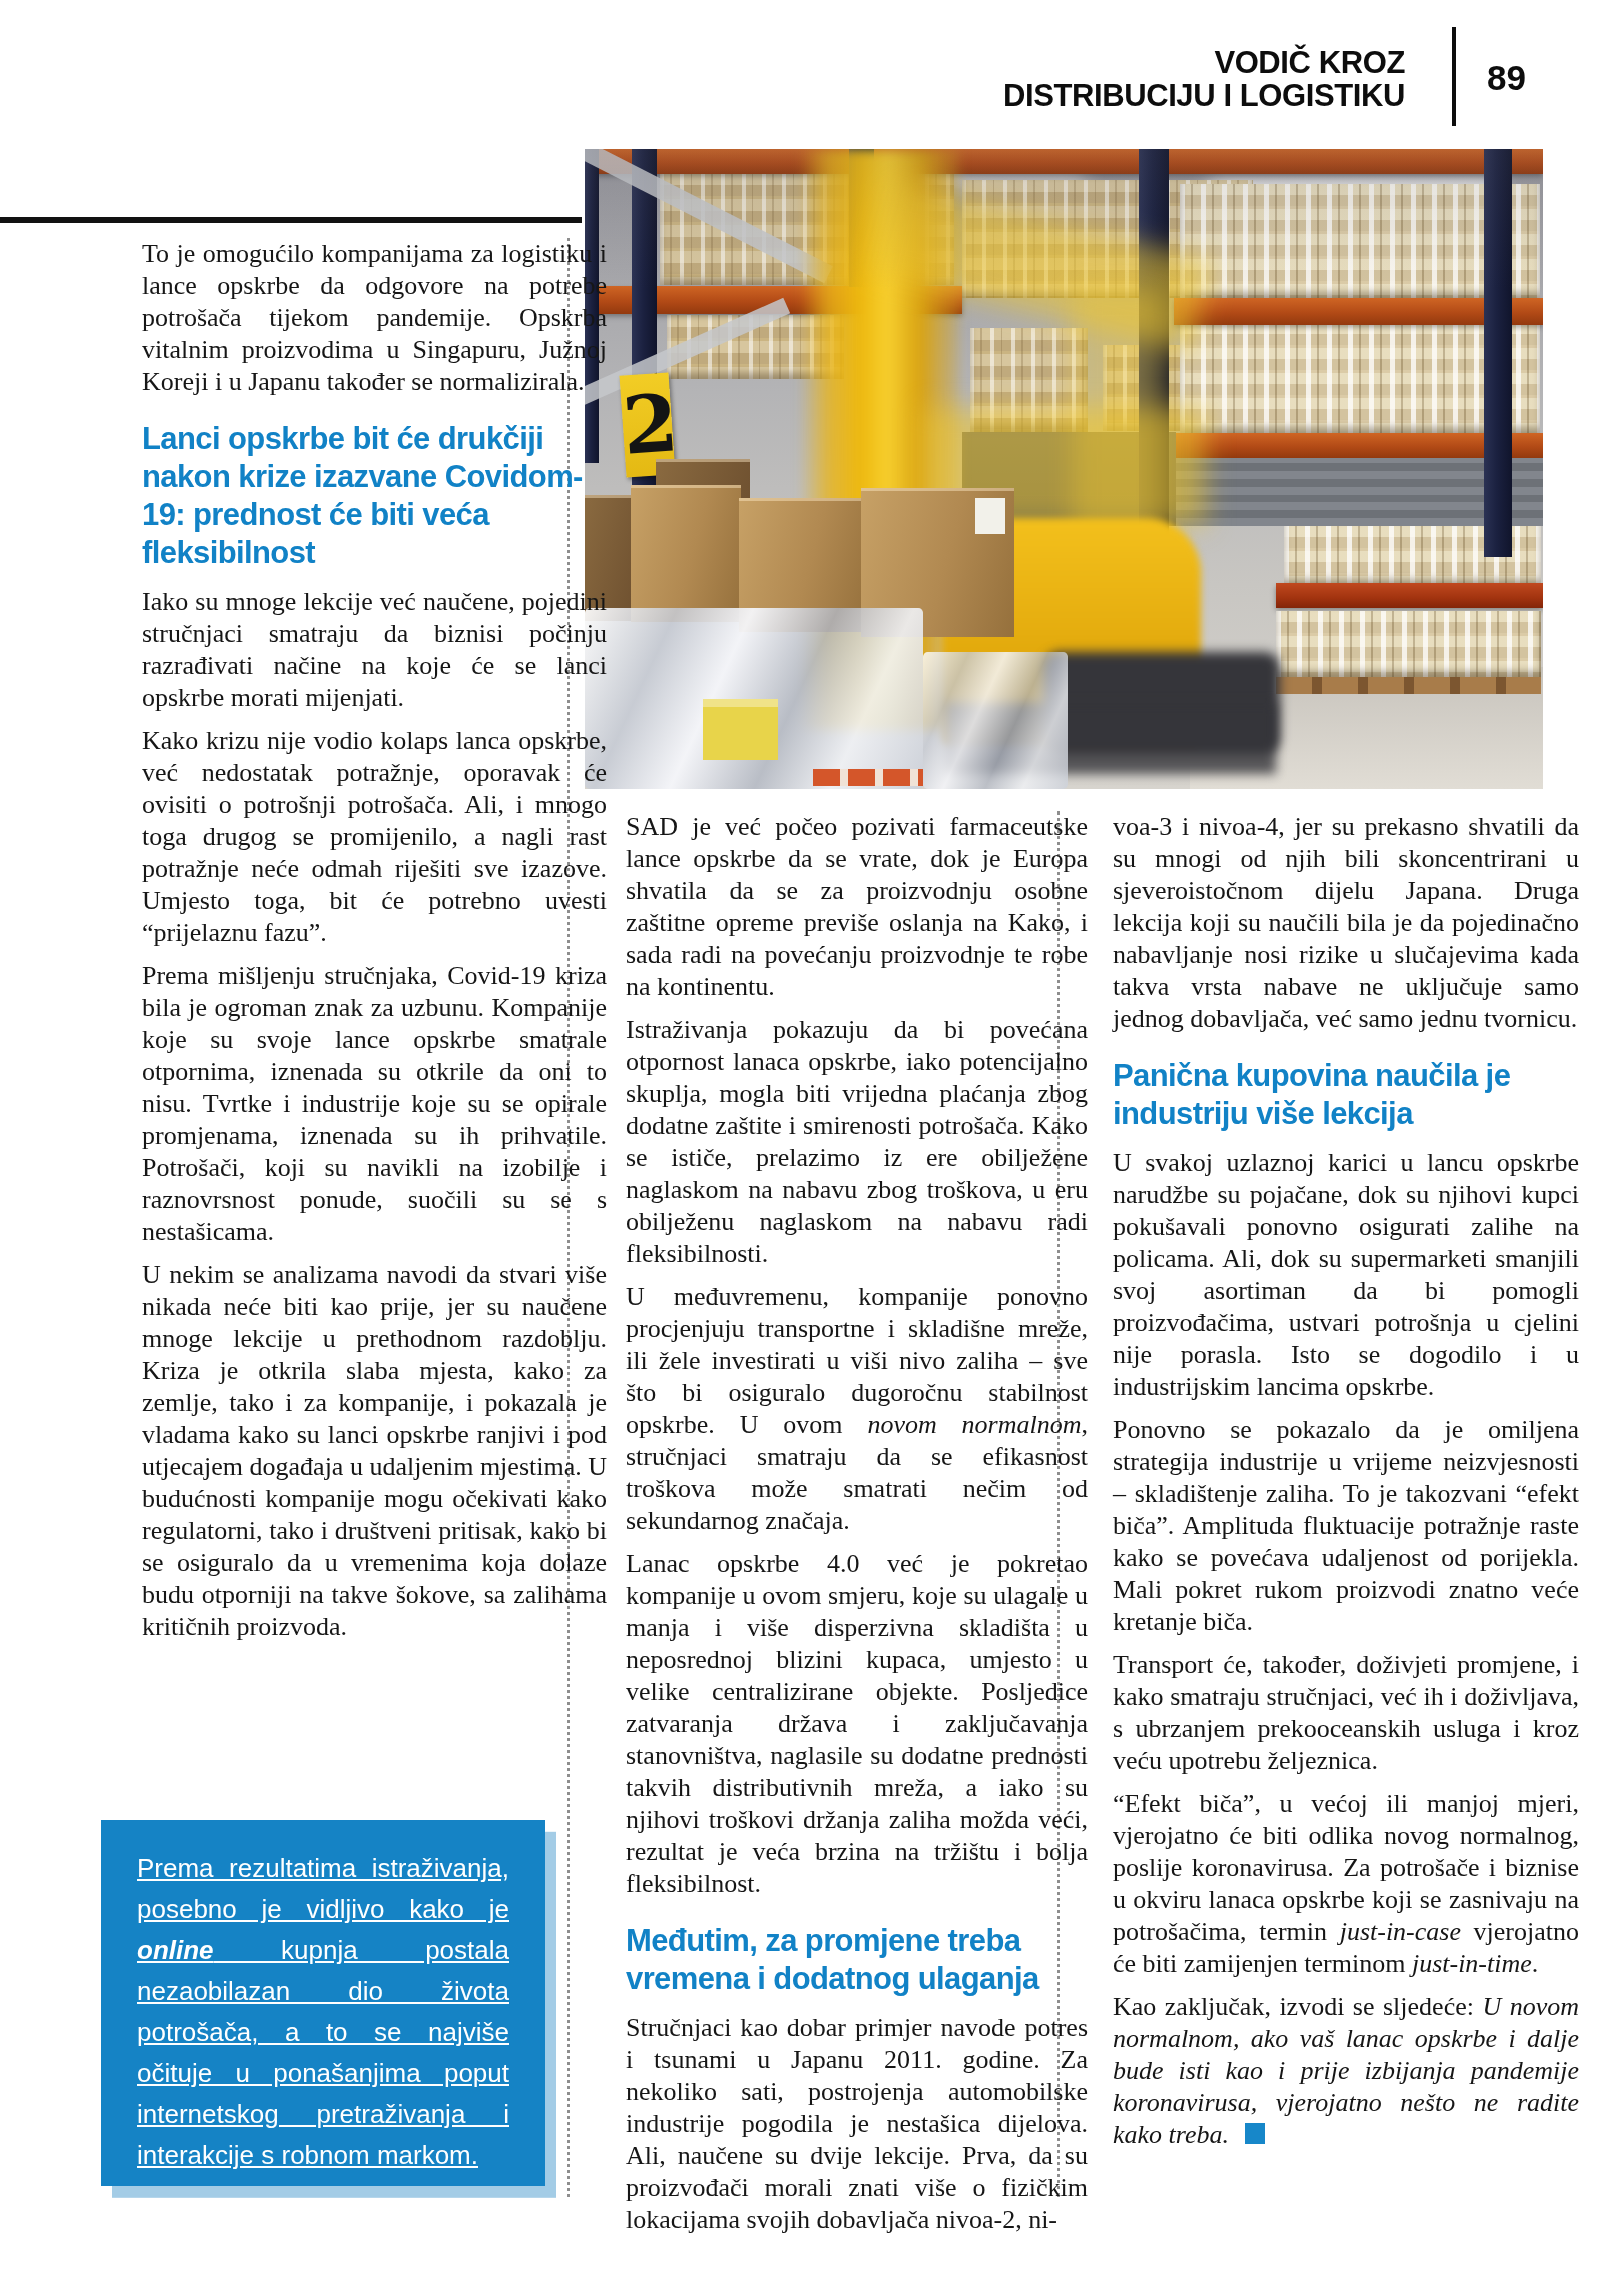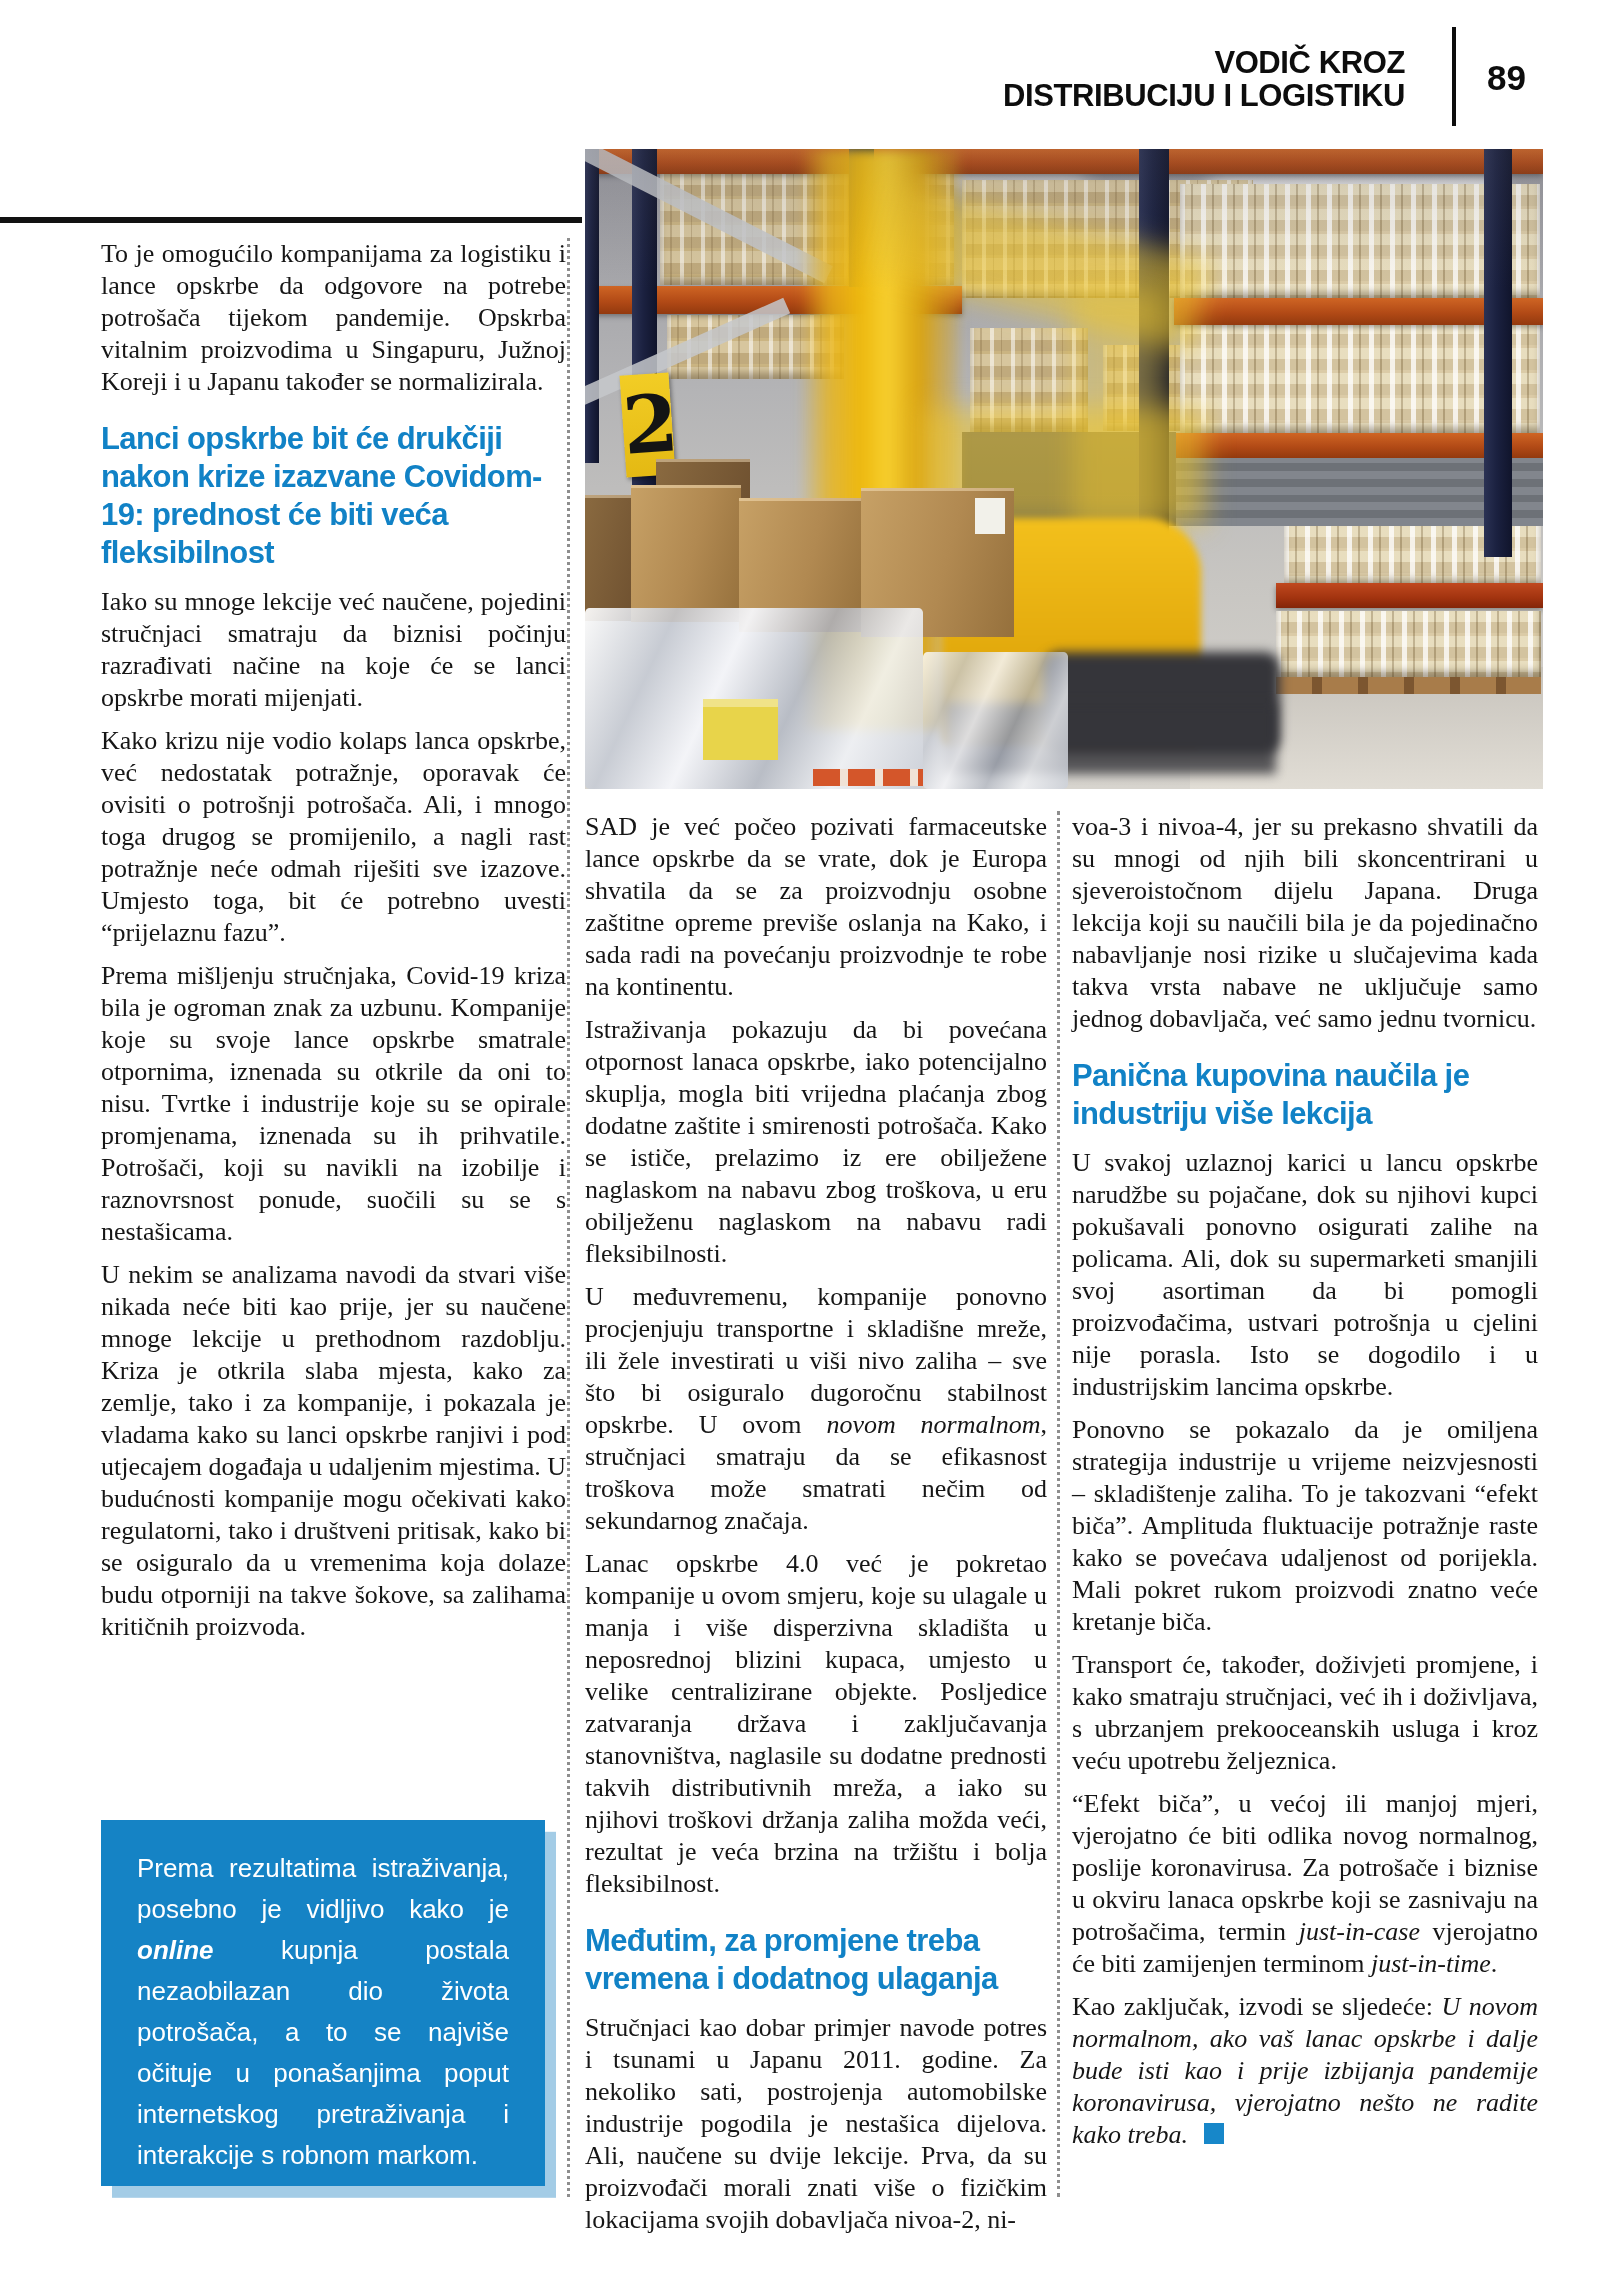--- a/index.html
+++ b/index.html
@@ -14,21 +14,21 @@
     font-family:"Liberation Sans", sans-serif;font-weight:700;
     font-size:31px;line-height:33px;letter-spacing:-0.4px;color:#0d0d0d;
   }
   .header-divider{position:absolute;left:1452px;top:27px;width:3.9px;height:99px;background:#0d0d0d;}
   .page-number{position:absolute;left:1487px;top:60px;font-family:"Liberation Sans",sans-serif;
     font-weight:700;font-size:35px;line-height:35px;color:#0d0d0d;}
   .top-rule{position:absolute;left:0;top:217px;width:582px;height:5.5px;background:#121212;}
 
   
   .col{position:absolute;width:463px;text-align:justify;
-    font-size:26px;line-height:32px;}
+    font-size:26px;line-height:32px;margin-left:41px;}
   #col1{left:101px;top:238px;width:465px;}
   #col2{left:585px;top:811px;width:462px;}
   #col3{left:1072px;top:811px;width:466px;}
   .col p{margin:0 0 11px 0;}
   .em{font-style:italic;}
   h2.section{
     font-family:"Liberation Sans",sans-serif;font-weight:700;
     font-size:31px;line-height:38px;letter-spacing:-0.6px;
     color:#1182c6;margin:22px 0 14px 0;text-align:left;
   }
@@ -36,21 +36,21 @@
   .dotted{position:absolute;width:0;border-left:3.1px dotted #8e8e8e;}
   #dot1{left:567px;top:238px;height:1959px;}
   #dot2{left:1057px;top:811px;height:1386px;}
 
   
   .callout{
     position:absolute;left:101px;top:1820px;width:444px;height:366px;
     background:#1583c5;box-shadow:11px 11.8px 0 #a3cce6;z-index:6;
     color:#ffffff;font-family:"Liberation Sans",sans-serif;
     font-size:26px;line-height:41px;text-align:justify;
-    padding:28px 36px 23.6px 36px;box-sizing:border-box;overflow:hidden;
+    padding:28px 36px 23.6px 36px;box-sizing:border-box;overflow:hidden;text-decoration:underline;
   }
   .co-em{font-weight:700;font-style:italic;}
 
   .end-mark{display:inline-block;width:20.4px;height:20.4px;background:#1787c9;
     margin-left:15.7px;vertical-align:-0.8px;}
 
   
   #photo{position:absolute;left:585px;top:149px;width:958px;height:640px;
     background:#a8a8ac;overflow:hidden;}
   #photo *{position:absolute;}

